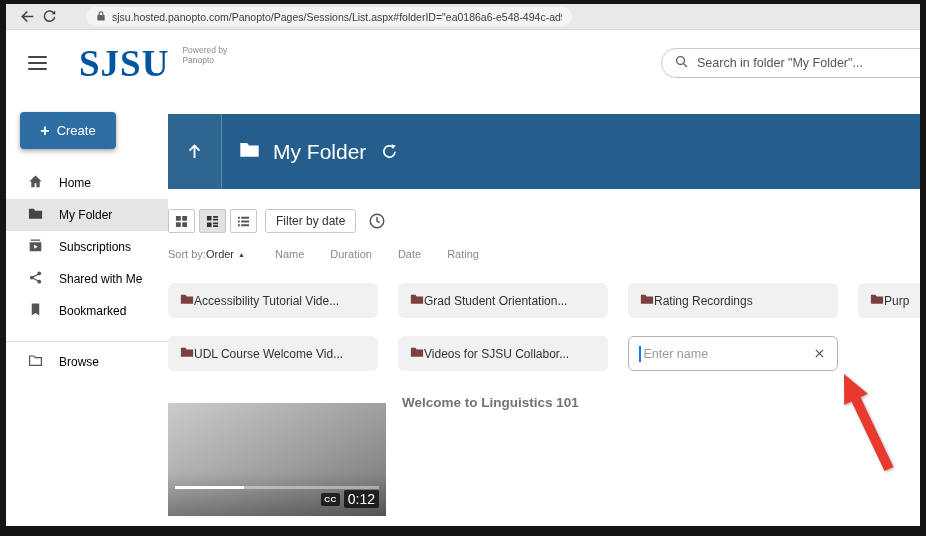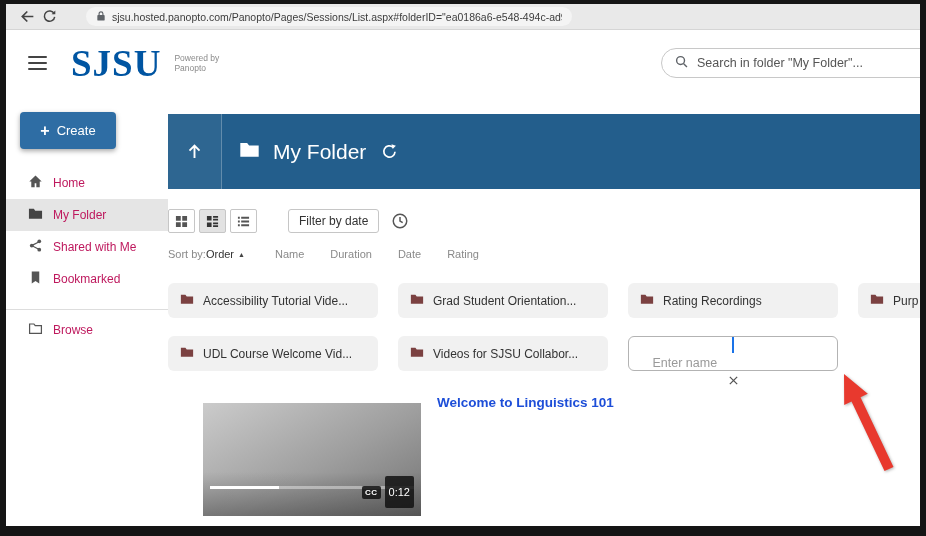--- a/index.html
+++ b/index.html
@@ -14,92 +14,92 @@
                  display:flex; align-items:center; padding:0 10px; }
   .nav-ic { width:22px; height:20px; display:flex; align-items:center; justify-content:center; cursor:pointer; }
   .address-pill { display:flex; align-items:center; gap:6px; background:#f4f4f4; border-radius:11px;
                   height:19px; padding:0 10px; margin-left:26px; width:486px; overflow:hidden; }
   .url { font-size:10.5px; color:#3c3c3c; white-space:nowrap; overflow:hidden; }
 
   
   .app-header { height:66px; background:#fff; display:flex; align-items:center; position:relative; }
   .hamburger { margin-left:22px; cursor:pointer; }
   .hamburger .bar { width:19px; height:2.4px; background:#444; margin:3.6px 0; border-radius:1px; }
-  .logo-group { display:flex; align-items:center; margin-left:24px; }
+  .logo-group { display:flex; align-items:flex-start; margin-left:32px; }
   .sjsu-word { font-family:"Liberation Serif", serif; font-size:37px; font-weight:bold;
                color:#0055a2; letter-spacing:1px; line-height:1; }
   .univ { margin-left:10px; color:#0055a2; font-size:13px; line-height:15px; letter-spacing:.4px; }
   .powered { margin-left:13px; color:#8a8a8a; font-size:8.5px; line-height:10px; }
   .search-pill { position:absolute; left:655px; top:18px; width:276px; height:30px;
                  border:1px solid #c8c8c8; border-radius:16px; background:#fff;
                  display:flex; align-items:center; padding:0 12px; gap:8px; }
   .search-input { border:0; outline:0; flex:1; font-size:12.5px; color:#444; background:transparent; }
   .search-input::placeholder { color:#555; }
 
   
   .app-body { display:flex; height:430px; }
   .sidebar { width:162px; flex:none; padding-top:16px; }
   .create-btn { margin-left:14px; width:96px; height:37px; background:#2e6da4; border:0; border-radius:4px;
                 color:#fff; font-size:13px; display:flex; align-items:center; justify-content:center; gap:7px;
                 box-shadow:0 2px 5px rgba(0,0,0,.35); cursor:pointer; }
   .plus { font-size:16px; font-weight:bold; line-height:1; }
   .nav { margin-top:18px; }
-  .nav-item { height:32px; display:flex; align-items:center; gap:10px; padding-left:22px;
-              font-size:12px; color:#be185d; cursor:pointer; }
+  .nav-item { height:32px; display:flex; align-items:center; gap:16px; padding-left:22px;
+              font-size:12px; color:#000000; cursor:pointer; }
   .nav-item.active { background:#e5e5e5; }
   .nav-divider { height:1px; background:#ddd; margin:14px 0 4px; }
 
   .main { flex:1; overflow:hidden; position:relative; }
 
   .banner { margin-top:18px; height:75px; background:#235e8c; display:flex; align-items:stretch; color:#fff; }
   .up-cell { width:54px; display:flex; align-items:center; justify-content:center;
              border-right:1px solid rgba(255,255,255,.25); background:rgba(255,255,255,.05); cursor:pointer; }
   .banner-main { display:flex; align-items:center; gap:13px; padding-left:17px; }
   .banner-title { font-size:21px; }
   .refresh-btn { display:flex; align-items:center; cursor:pointer; margin-left:2px; }
 
   .toolbar { margin-top:20px; display:flex; align-items:center; }
   .view-btn { width:27px; height:24px; border:1px solid #c6c6c6; background:#fff; border-radius:2px;
               display:flex; align-items:center; justify-content:center; margin-right:4px; cursor:pointer; }
   .view-btn.active { background:#e2e2e2; }
-  .filter-btn { height:24px; margin-left:27px; padding:0 10px; border:1px solid #c6c6c6; background:#fff;
+  .filter-btn { height:24px; margin-left:4px; padding:0 10px; border:1px solid #c6c6c6; background:#fff;
                 border-radius:3px; font-size:12px; color:#333; display:flex; align-items:center; cursor:pointer; }
   .clock-btn { margin-left:12px; display:flex; align-items:center; cursor:pointer; }
 
   .sort-row { margin-top:14px; display:flex; align-items:center; font-size:11px; color:#8a8a8a; height:14px; }
   .sort-label { }
   .sort-active { color:#333; margin-right:30px; display:flex; align-items:center; gap:4px; cursor:pointer; }
   .sort-caret { font-size:7px; color:#444; }
   .sort-opt { margin-right:26px; cursor:pointer; }
 
   .cards { margin-top:22px; display:grid; grid-template-columns:repeat(4,210px);
            column-gap:20px; row-gap:18px; }
-  .fcard { height:35px; background:#f1f1f1; border-radius:6px; display:flex; align-items:center; gap:9px;
+  .fcard { height:35px; background:#f1f1f1; border-radius:6px; display:flex; align-items:center; 
            padding:0 12px; font-size:12px; color:#333; cursor:pointer; overflow:hidden; }
   .fcard .nm { white-space:nowrap; overflow:hidden; }
   .newfolder { height:35px; background:#fff; border:1px solid #b3b3b3; border-radius:6px;
-               display:flex; align-items:center; padding:0 10px; gap:3px;flex-direction:column; }
+               display:flex; align-items:center; padding:0 10px; gap:3px; }
   .caret-bar { width:1.5px; height:16px; background:#1a73e8; flex:none; }
   .nf-input { flex:1; min-width:0; border:0; outline:0; font-size:12.5px; color:#444; }
   .nf-input::placeholder { color:#9a9a9a; }
   .clear-x { display:flex; align-items:center; cursor:pointer; padding:2px; }
 
   .video-row { margin-top:32px; display:flex; }
   .thumb { width:218px; height:113px; flex:none; position:relative;
-           background:linear-gradient(150deg,#cbcbcb 0%,#9e9e9e 55%,#747474 100%); cursor:pointer;margin-left:35px; }
+           background:linear-gradient(150deg,#cbcbcb 0%,#9e9e9e 55%,#747474 100%); cursor:pointer; }
   .thumb::after { content:""; position:absolute; left:0; right:0; bottom:0; height:44px;
                   background:linear-gradient(transparent, rgba(0,0,0,.28)); }
   .progress { position:absolute; left:7px; right:7px; bottom:27px; height:3px;
               background:rgba(255,255,255,.4); z-index:2; }
   .progress .played { width:34%; height:100%; background:#fff; }
   .badges { position:absolute; right:7px; bottom:8px; display:flex; gap:4px; align-items:center; z-index:2; }
   .cc-badge { background:rgba(18,18,18,.85); color:#fff; font-size:8px; font-weight:bold;
               padding:2px 3px; border-radius:2px; letter-spacing:.5px; }
-  .dur-badge { background:rgba(18,18,18,.85); color:#fff; font-size:11px; padding:10px 4px; border-radius:2px; }
-  .vtitle { margin-left:16px; margin-top:-8px; font-size:13.5px; font-weight:bold; color:#1d4ed8; cursor:pointer; }
+  .dur-badge { background:rgba(18,18,18,.85); color:#fff; font-size:14px; padding:1px 4px; border-radius:2px; }
+  .vtitle { margin-left:16px; margin-top:-8px; font-size:13.5px; font-weight:bold; color:#737373; cursor:pointer; }
 
   .red-arrow { position:absolute; left:823px; top:360px; pointer-events:none;
                filter:drop-shadow(1.5px 1.5px 1.5px rgba(0,0,0,.3)); }
 </style>
 </head>
 <body>
 
 <div class="frame">
 
   <div class="browser-bar">
@@ -164,20 +164,27 @@
           <span>Home</span>
         </div>
         <div class="nav-item active">
           <span><svg viewBox="0 0 16 16" width="15" height="15">
                 <path fill="#444" d="M1 3h5.2l1.5 2H15v8.5H1z"></path>
               </svg></span>
           <span>My Folder</span>
         </div>
         <div class="nav-item">
           <span><svg viewBox="0 0 16 16" width="15" height="15">
+                <path fill="#555" d="M3 1.5h10V3H3zM1.8 4.5h12.4V14H1.8z"></path>
+                <path fill="#fff" d="M6.6 7.2l3.8 2.1-3.8 2.1z"></path>
+              </svg></span>
+          <span>Subscriptions</span>
+        </div>
+        <div class="nav-item">
+          <span><svg viewBox="0 0 16 16" width="15" height="15">
                 <path stroke="#555" stroke-width="1.3" d="M11.5 4.2 4.8 7.6m0 1 6.7 3.4"></path>
                 <circle cx="12" cy="3.5" r="2" fill="#555"></circle>
                 <circle cx="4" cy="8" r="2" fill="#555"></circle>
                 <circle cx="12" cy="12.5" r="2" fill="#555"></circle>
               </svg></span>
           <span>Shared with Me</span>
         </div>
         <div class="nav-item">
           <span><svg viewBox="0 0 16 16" width="15" height="15">
                 <path fill="#555" d="M4 1.5h8v13L8 11.6l-4 2.9z"></path>

